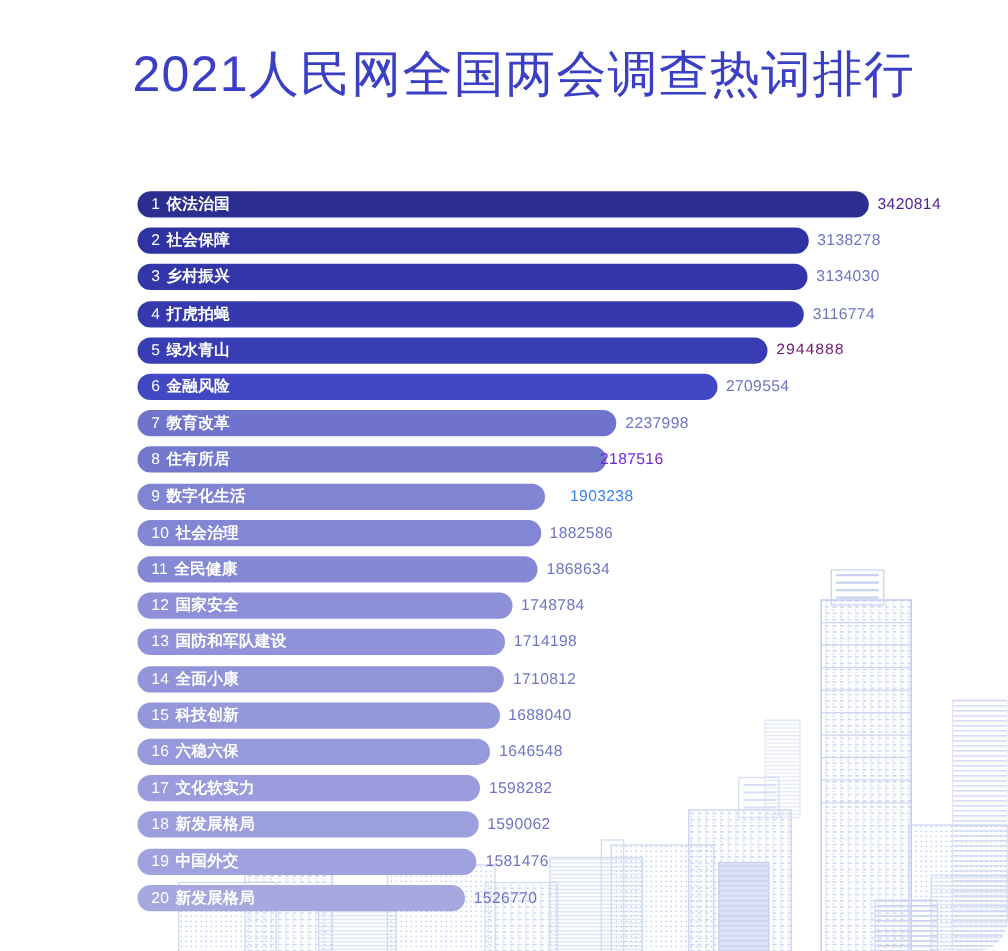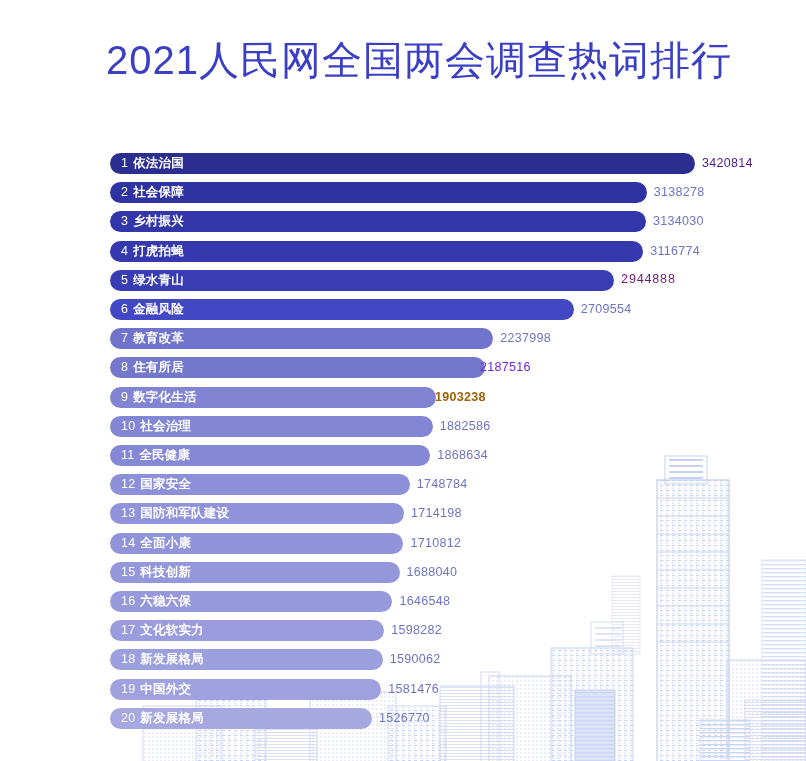--- a/index.html
+++ b/index.html
@@ -2,21 +2,21 @@
 <html><head>
 <meta charset="utf-8">
 <style>
   html,body{margin:0;padding:0;}
   body{
     width:806px;height:761px;
     background:#ffffff;
     font-family:"Liberation Sans","DejaVu Sans",sans-serif;
     overflow:hidden;position:relative;
   }
-  #stage{position:absolute;inset:0;overflow:hidden;}
+  #stage{position:absolute;inset:0;overflow:hidden;border-radius:25px;}
 
   
   #skyline{
     position:absolute;left:0;top:0;width:806px;height:761px;
     pointer-events:none;z-index:0;
   }
 
   
   #title{
     position:absolute;left:106px;top:36px;
@@ -161,21 +161,21 @@
         <div class="value" style="left: 390.289px; color: rgb(110, 116, 196);">2237998</div>
       </div>
       <div class="row" style="top: 357.4px;">
         <div class="bar" style="width: 374.68px; background: rgb(116, 120, 205);"></div>
         <div class="barlabel"><span class="rk">8</span><span>住有所居</span></div>
         <div class="value" style="left: 370px; color: #6d28d9;">2187516</div>
       </div>
       <div class="row" style="top: 386.6px;">
         <div class="bar" style="width: 326.201px; background: rgb(128, 132, 211);"></div>
         <div class="barlabel"><span class="rk">9</span><span>数字化生活</span></div>
-        <div class="value" style="left: 325px; color: #a16207; font-weight: bold;">1903238</div>
+        <div class="value" style="left: 346px; color: #3b82f6;">1903238</div>
       </div>
       <div class="row" style="top: 415.8px;">
         <div class="bar" style="width: 322.679px; background: rgb(130, 134, 212);"></div>
         <div class="barlabel"><span class="rk">10</span><span>社会治理</span></div>
         <div class="value" style="left: 329.679px; color: rgb(110, 116, 196);">1882586</div>
       </div>
       <div class="row" style="top: 445px;">
         <div class="bar" style="width: 320.3px; background: rgb(132, 136, 213);"></div>
         <div class="barlabel"><span class="rk">11</span><span>全民健康</span></div>
         <div class="value" style="left: 327.3px; color: rgb(110, 116, 196);">1868634</div>

